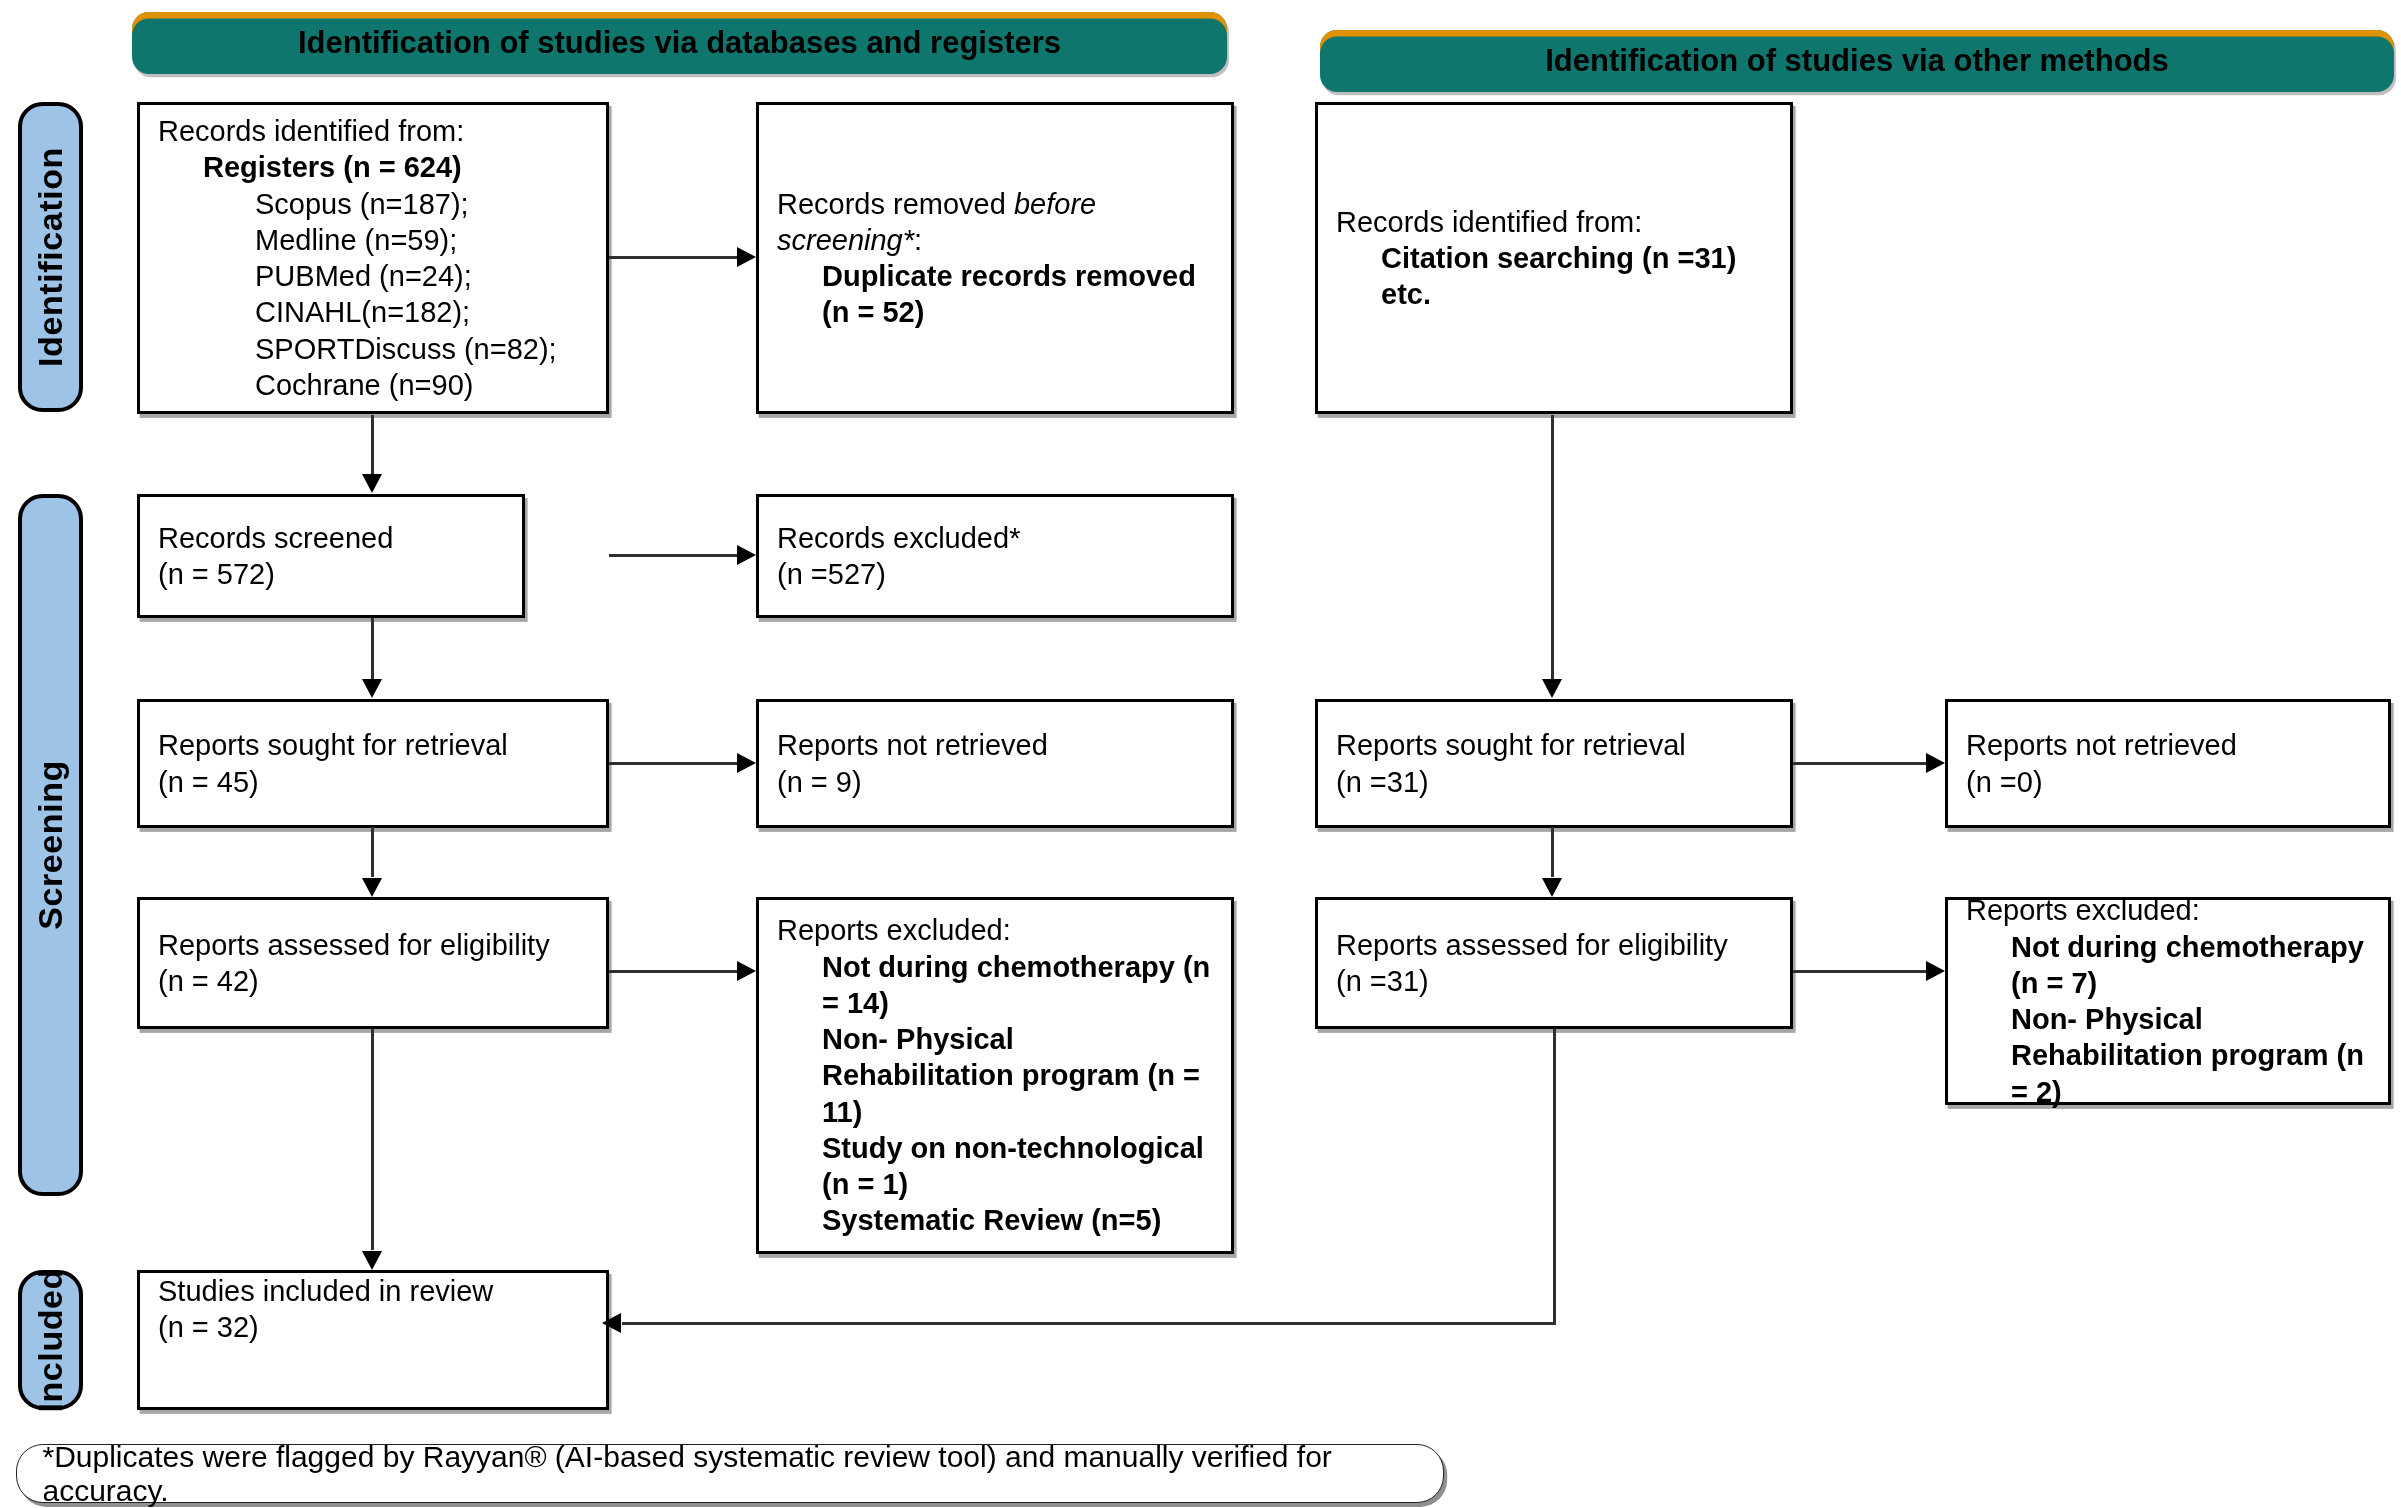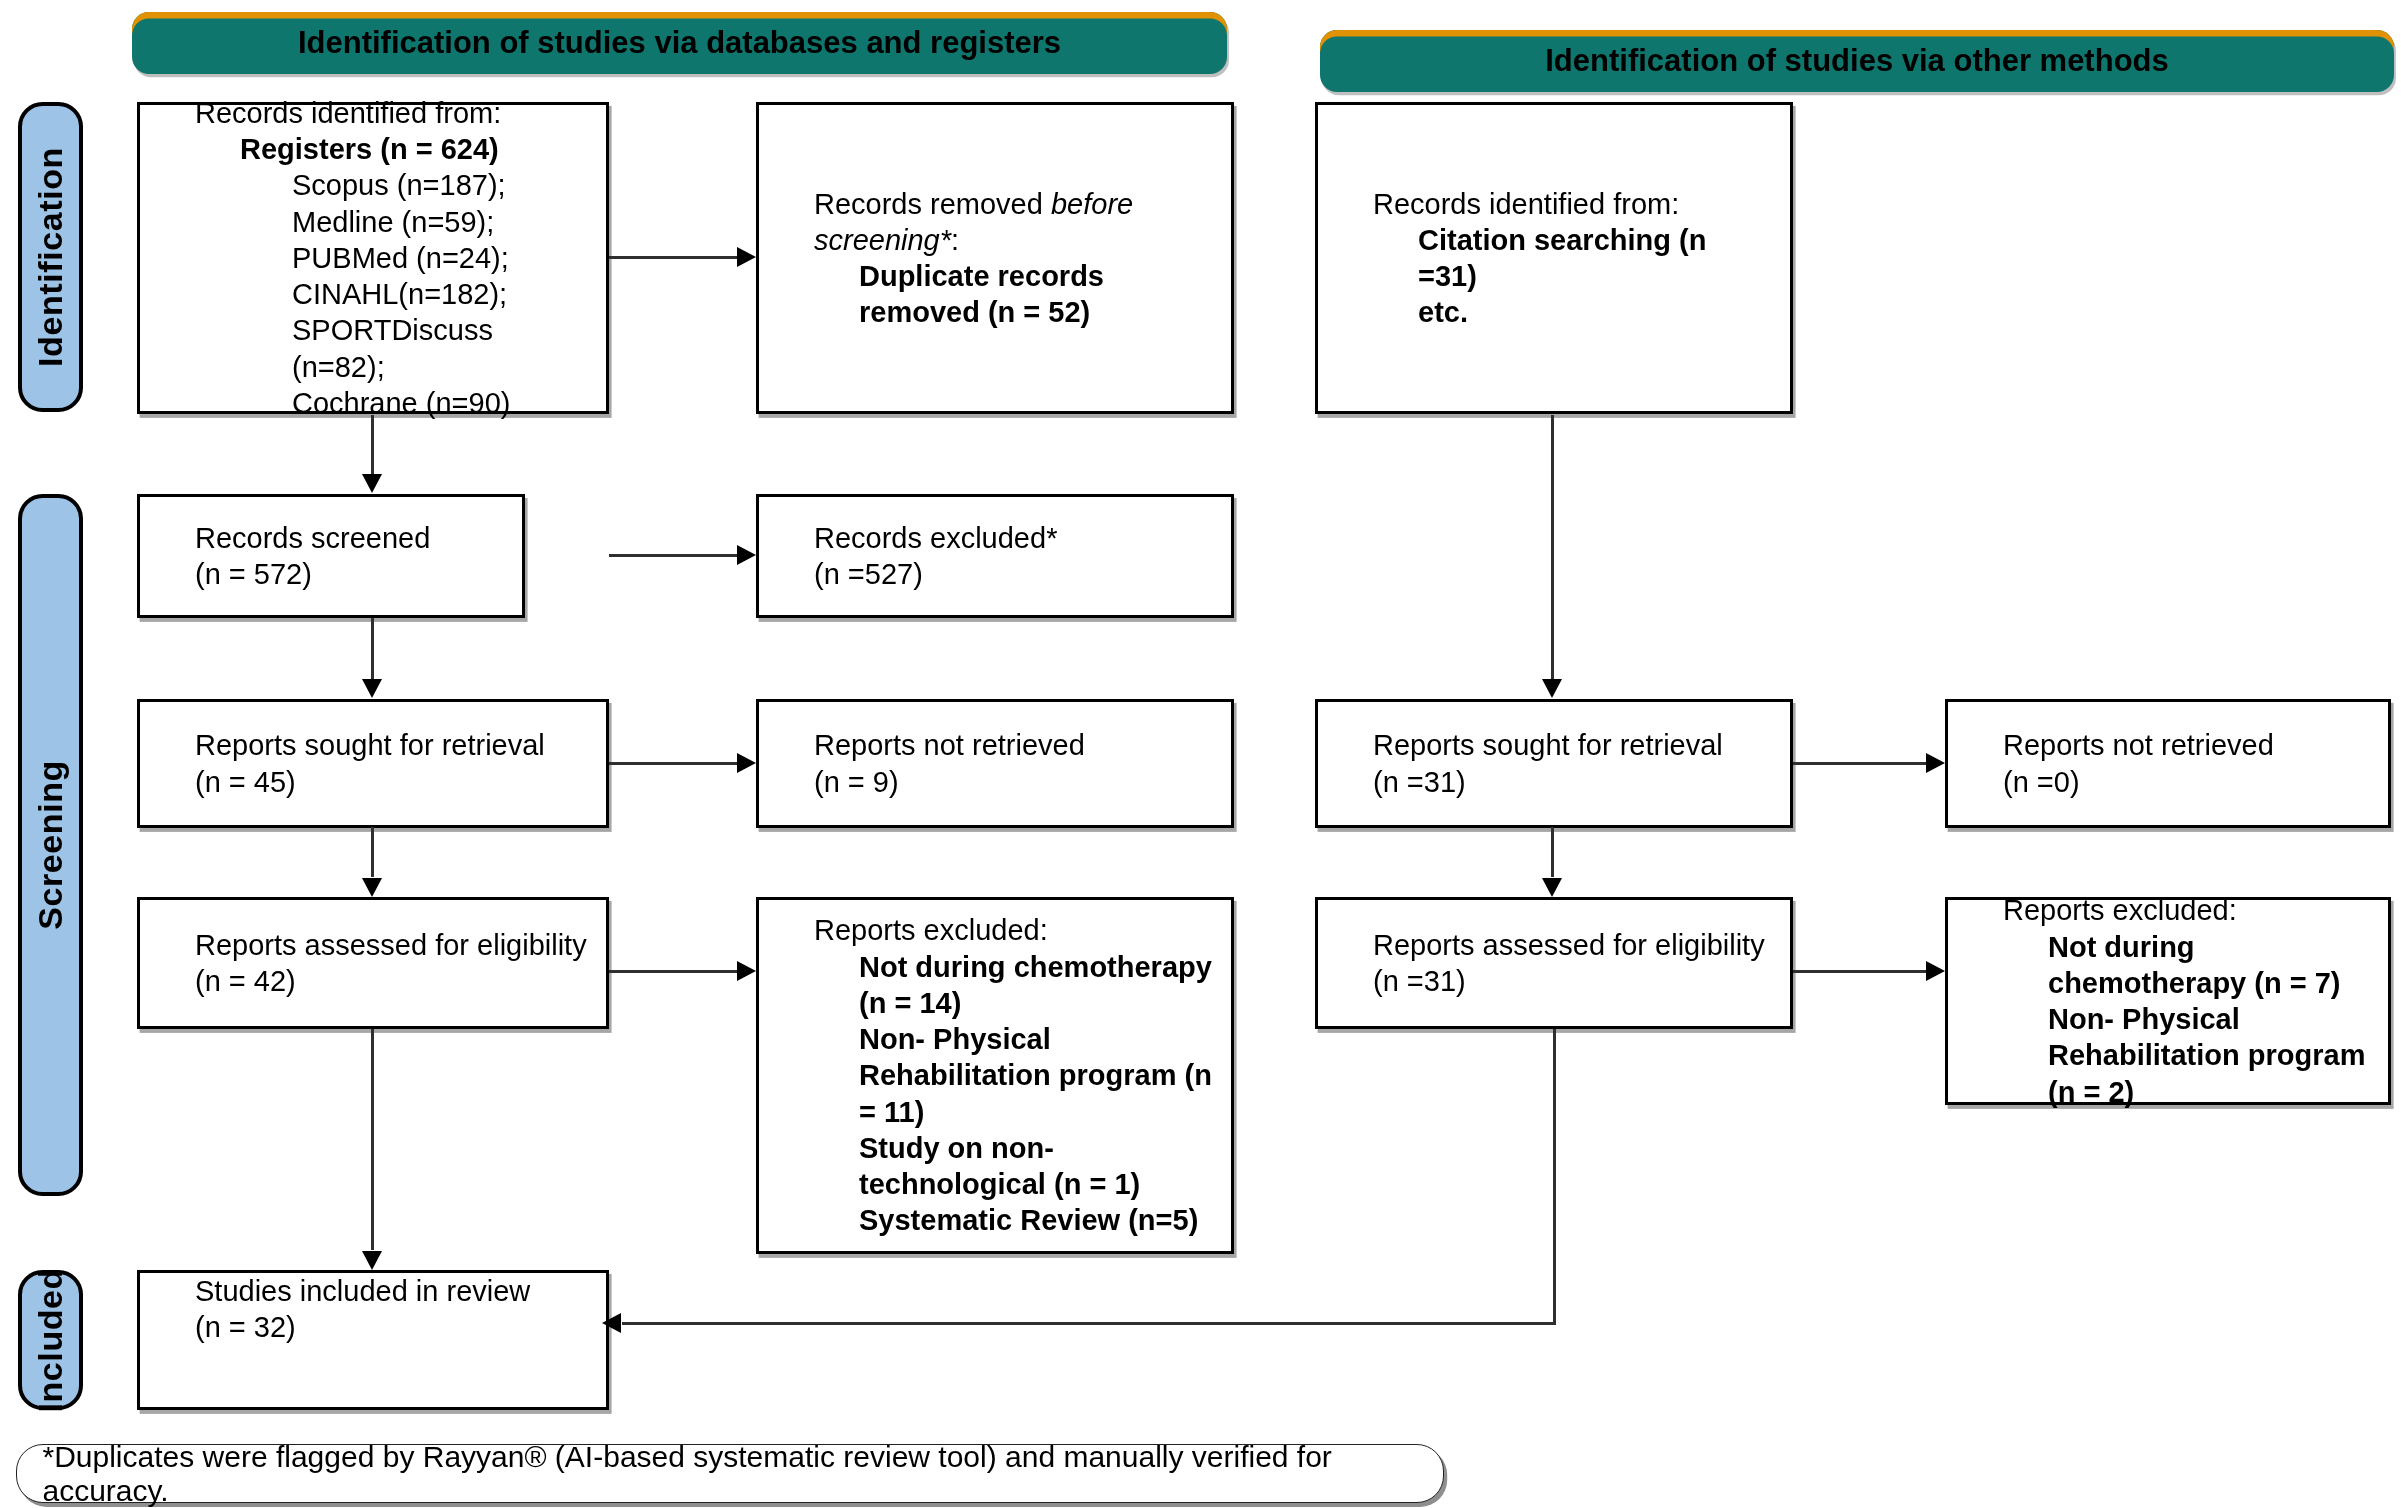--- a/index.html
+++ b/index.html
@@ -41,21 +41,21 @@
     background:#fff;
     border:3.9px solid #000;
     box-sizing:border-box;
     font-size:29px;
     line-height:1.25;
     padding:10.4px 18px;
     display:flex;flex-direction:column;justify-content:center;
     box-shadow:2.6px 3.9px 0 rgba(0,0,0,0.35);
   }
   .box.top{justify-content:flex-start;padding-top:0;}
-  .bl{white-space:normal;margin-left:37px;}
+  .bl{white-space:normal;}
   .indent1{padding-left:45px;font-weight:bold;}
   .indent2{padding-left:97px;}
   .vline{position:absolute;width:3.2px;background:#2f2f2f;}
   .hline{position:absolute;height:3.2px;background:#2f2f2f;}
   .arr-down{position:absolute;width:0;height:0;border-left:10.4px solid transparent;border-right:10.4px solid transparent;border-top:19.4px solid #000;}
   .arr-right{position:absolute;width:0;height:0;border-top:10.4px solid transparent;border-bottom:10.4px solid transparent;border-left:19.4px solid #000;}
   .arr-left{position:absolute;width:0;height:0;border-top:10.4px solid transparent;border-bottom:10.4px solid transparent;border-right:19.4px solid #000;}
   .footnote{
     position:absolute;
     background:#fff;

